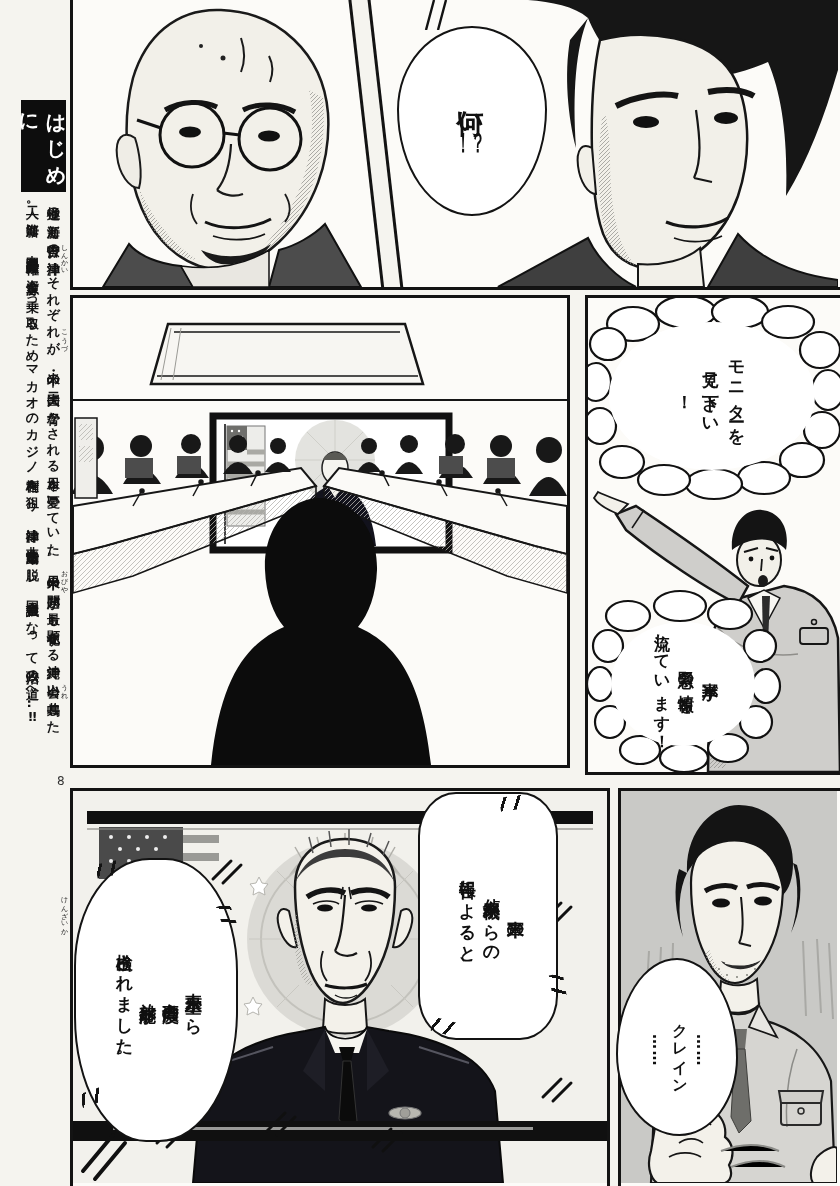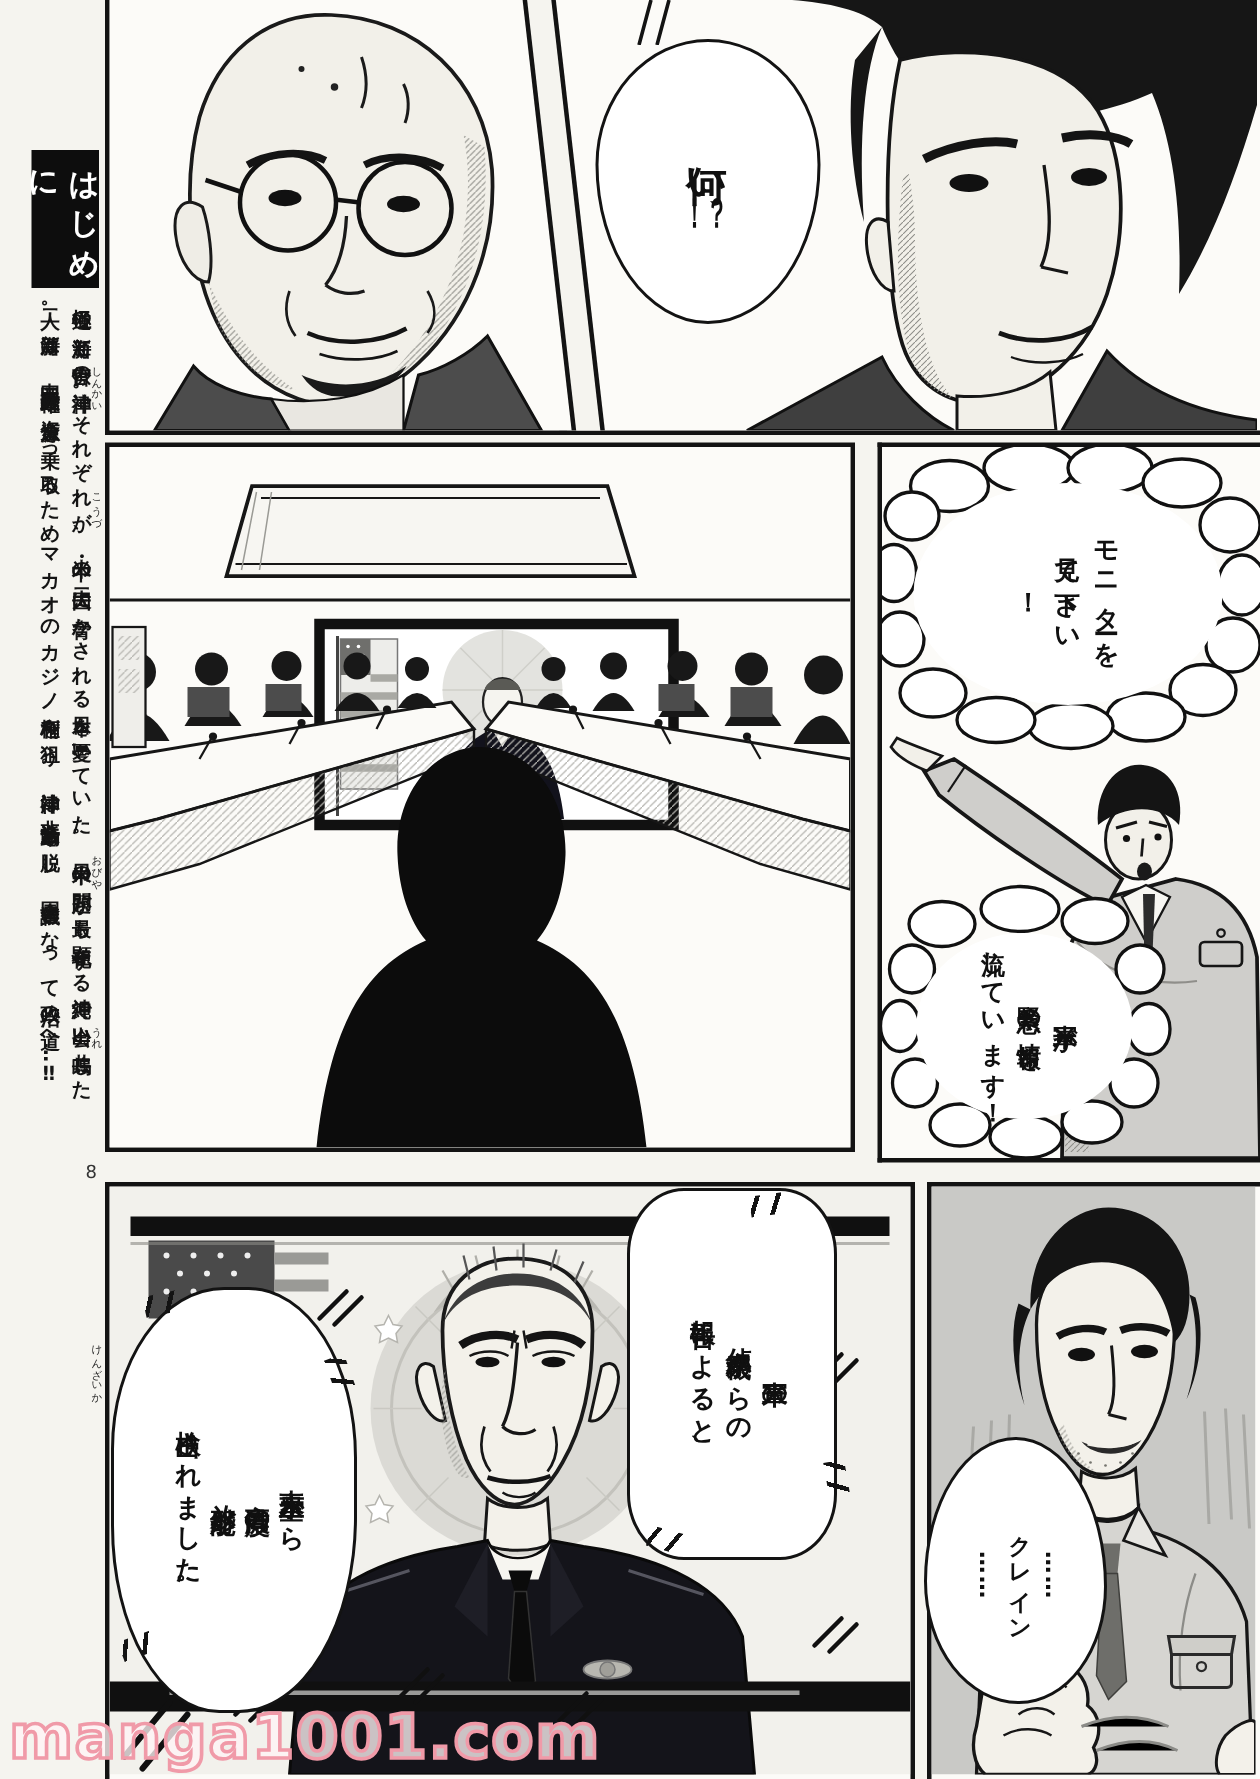--- a/index.html
+++ b/index.html
@@ -470,14 +470,13 @@
         </g>
     </svg>
   </div>
   <div class="bubble bubble-crane"></div>
   <div class="btext t-crane">
     <span class="vline">……</span>
     <span class="vline">クレイン</span>
     <span class="vline">……</span>
   </div>
 
-  <div class="watermark">manga1001.com</div>
 </div>
 
 </body></html>

